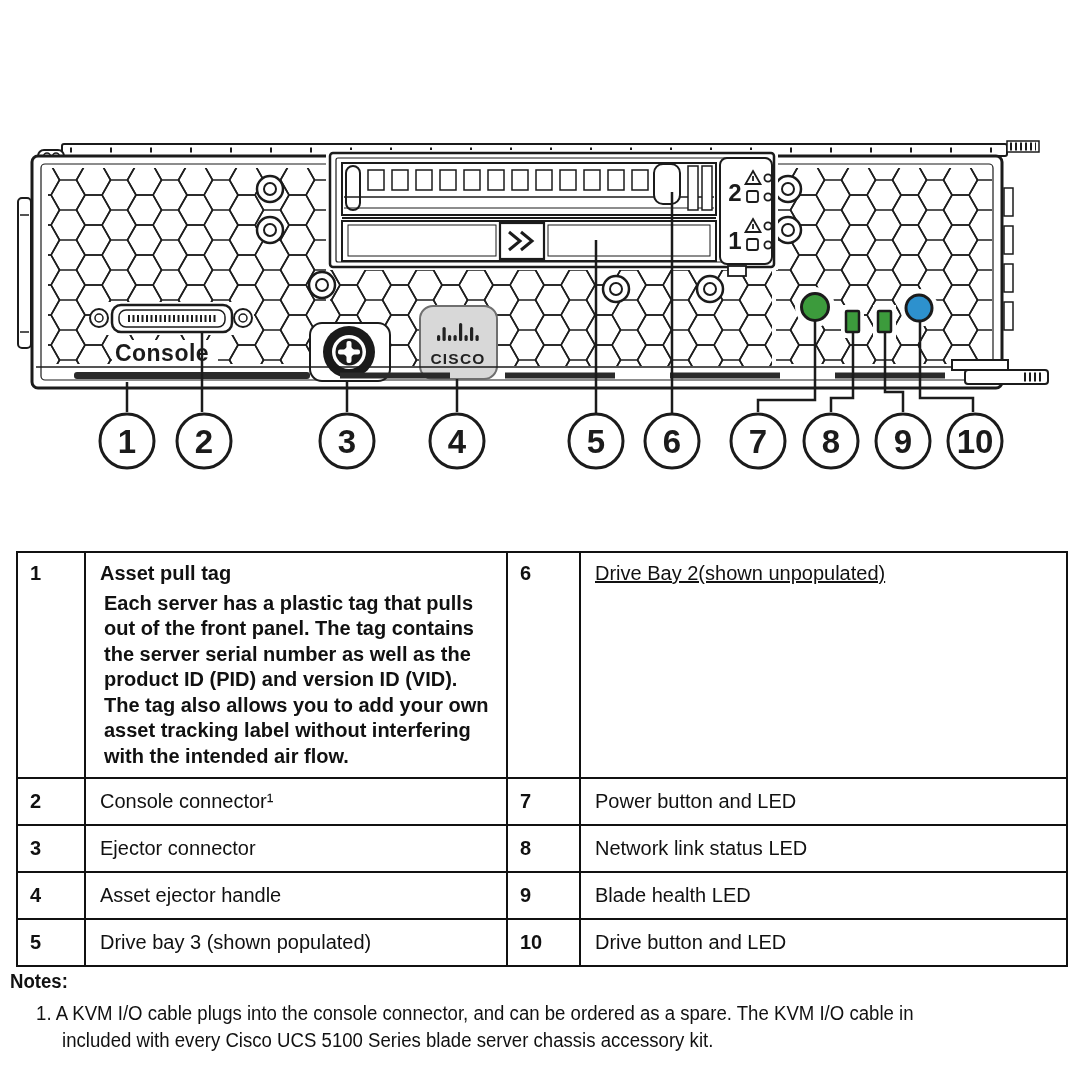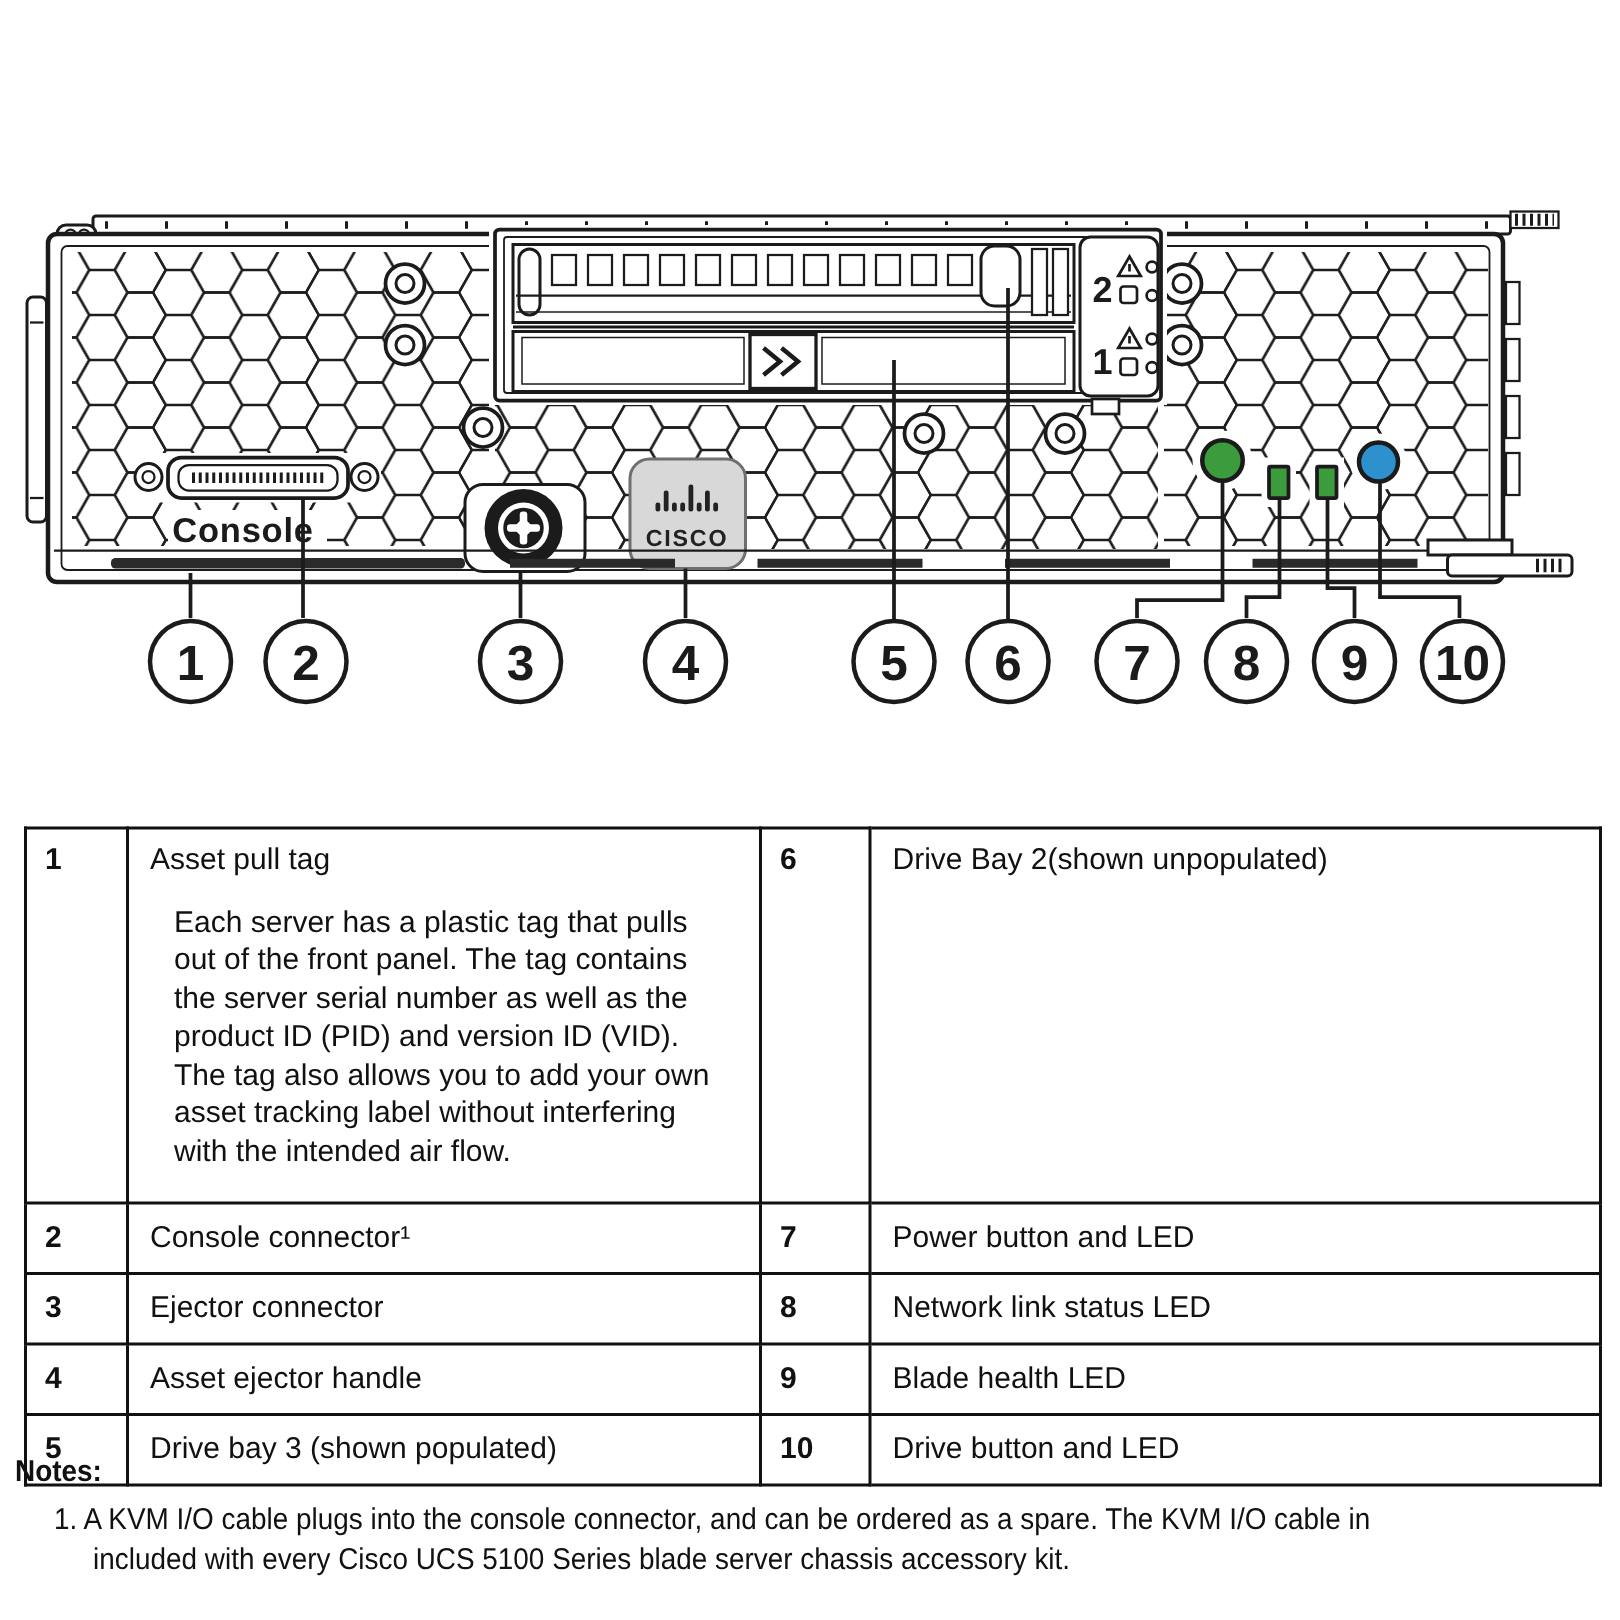--- a/index.html
+++ b/index.html
@@ -5,22 +5,22 @@
   html,body{margin:0;padding:0;background:#ffffff;}
   .page{position:relative;width:1080px;height:1080px;background:#fff;overflow:hidden;
         font-family:"Liberation Sans",sans-serif;color:#1a1a1a;}
   .diagram-svg{position:absolute;left:0;top:0;}
   table.legend{position:absolute;left:16px;top:551px;width:1050px;border-collapse:collapse;
         table-layout:fixed;}
   table.legend td{border:2px solid #111;font-size:20px;line-height:25.5px;color:#111;
         vertical-align:middle;padding:4px 10px 4px 14px;}
   table.legend td.num{font-weight:bold;padding-left:12px;}
   table.legend tr.tall td{vertical-align:top;padding-top:8px;}
-  .cell-title{margin:0;}
-  .cell-desc{margin:16px;}
+  .cell-title{margin:0;font-weight:bold;}
+  .cell-desc{margin:4px;font-weight:bold;}
   .notes{position:absolute;left:10px;top:970px;width:1030px;transform:scaleX(0.93);
         transform-origin:0 0;}
   .notes-title{font-size:20px;font-weight:bold;color:#111;}
   .note-item{margin-top:7px;font-size:20px;line-height:27px;color:#111;
         padding-left:56px;text-indent:-28px;width:990px;}
 </style>
 </head>
 <body>
 
 <div class="page">
@@ -277,21 +277,21 @@
         <col style="width:487px">
       </colgroup>
   <tbody>
         <tr class="tall">
     <td class="num">1</td>
     <td>
       <div class="cell-title">Asset pull tag</div>
       <div class="cell-desc">Each server has a plastic tag that pulls out of the front panel. The tag contains the server serial number as well as the product ID (PID) and version ID (VID). The tag also allows you to add your own asset tracking label without interfering with the intended air flow.</div>
     </td>
     <td class="num" style="vertical-align:top;">6</td>
-    <td style="vertical-align:top;">Drive Bay 2(shown unpopulated)</td>
+    <td style="vertical-align:top;text-decoration:underline;">Drive Bay 2(shown unpopulated)</td>
   </tr>
   <tr style="height:47px">
     <td class="num">2</td>
     <td>Console connector¹</td>
     <td class="num">7</td>
     <td>Power button and LED</td>
   </tr>
   <tr style="height:47px">
     <td class="num">3</td>
     <td>Ejector connector</td>

